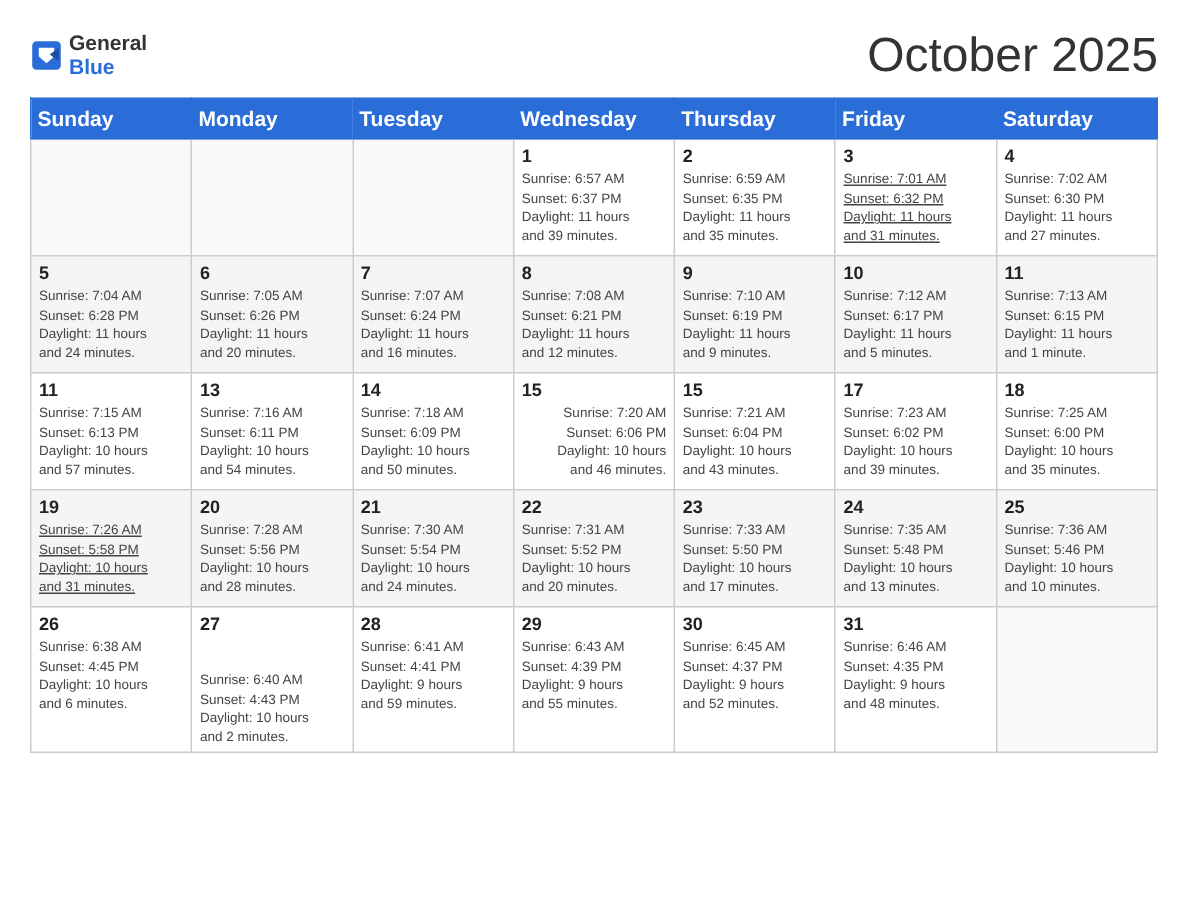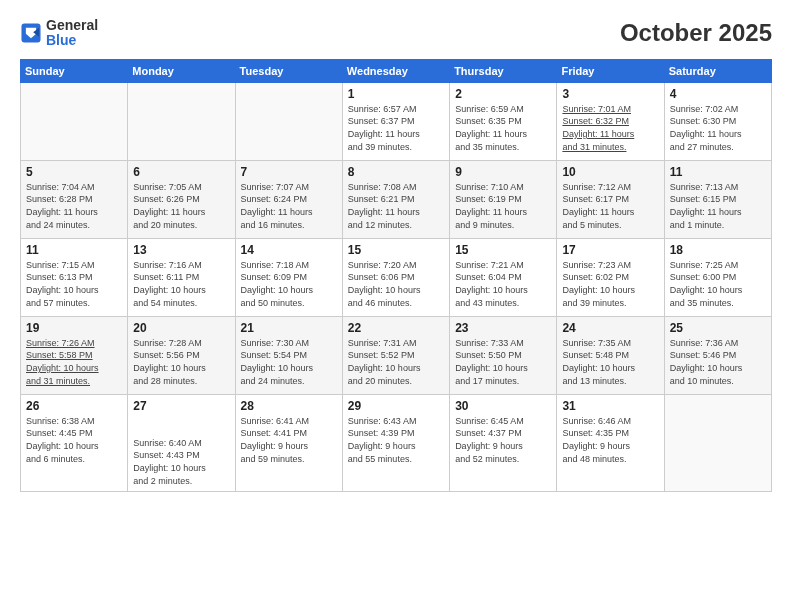--- a/index.html
+++ b/index.html
@@ -42,37 +42,37 @@
     }
     .logo-icon {
       width: 22px;
       height: 22px;
       margin-right: 4px;
     }
     .title-section {
       text-align: right;
     }
     .month-title {
-      font-size: 24px;
+      font-size: 32px;
       color: #333;
-      font-weight: bold;
+      font-weight: normal;
     }
     .subtitle {
       font-size: 14px;
       color: #555;
     }
     table {
       width: 100%;
       border-collapse: collapse;
       table-layout: fixed;
     }
     thead th {
       background: #2a6dd9;
       color: #fff;
-      font-size: 11px;
+      font-size: 14px;
       font-weight: bold;
       padding: 5px 4px;
       text-align: left;
       border: 1px solid #2a6dd9;
     }
     tbody td {
       border: 1px solid #ccc;
       vertical-align: top;
       padding: 4px 5px;
       font-size: 9.5px;
@@ -236,21 +236,21 @@
           </td>
           <td>
             <span class="day-num">14</span>
             <div class="day-info" style="white-space: pre-line;">Sunrise: 7:18 AM
 Sunset: 6:09 PM
 Daylight: 10 hours
 and 50 minutes.</div>
           </td>
           <td>
             <span class="day-num">15</span>
-            <div class="day-info" style="white-space: pre-line;">Sunrise: 7:20 AM
+            <div class="day-info" style="white-space: pre-line; text-align: right;">Sunrise: 7:20 AM
 Sunset: 6:06 PM
 Daylight: 10 hours
 and 46 minutes.</div>
           </td>
           <td>
             <span class="day-num">15</span>
             <div class="day-info" style="white-space: pre-line;">Sunrise: 7:21 AM
 Sunset: 6:04 PM
 Daylight: 10 hours
 and 43 minutes.</div>

